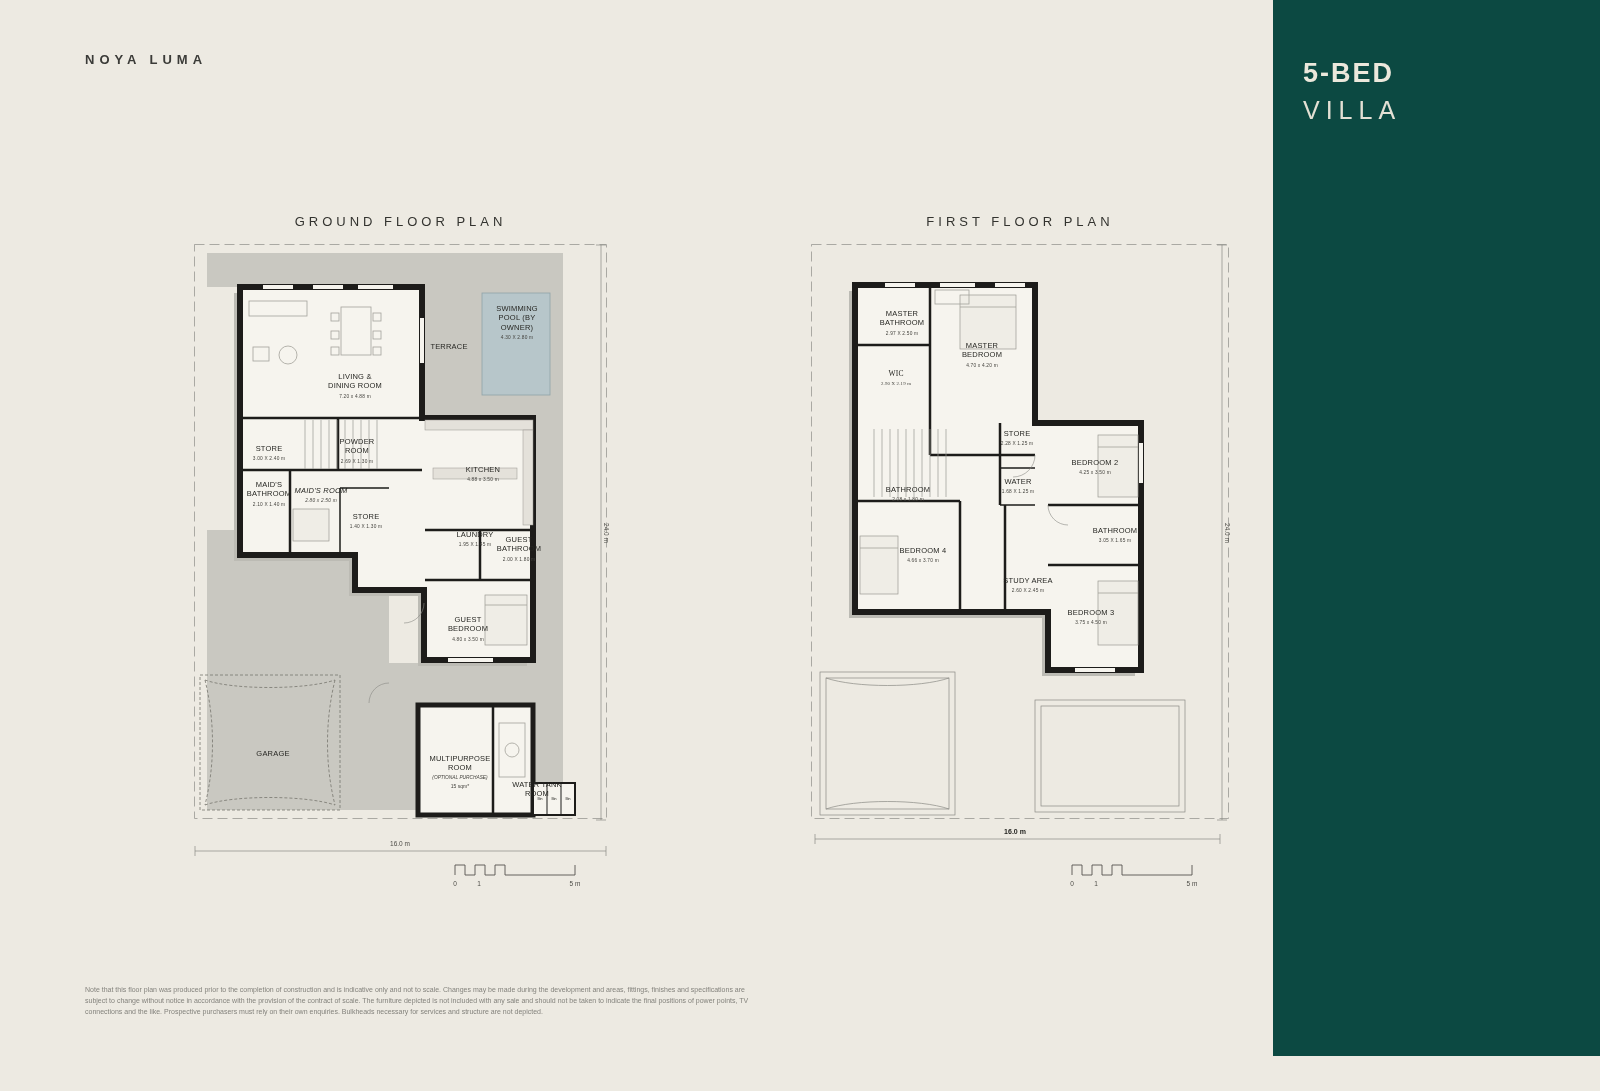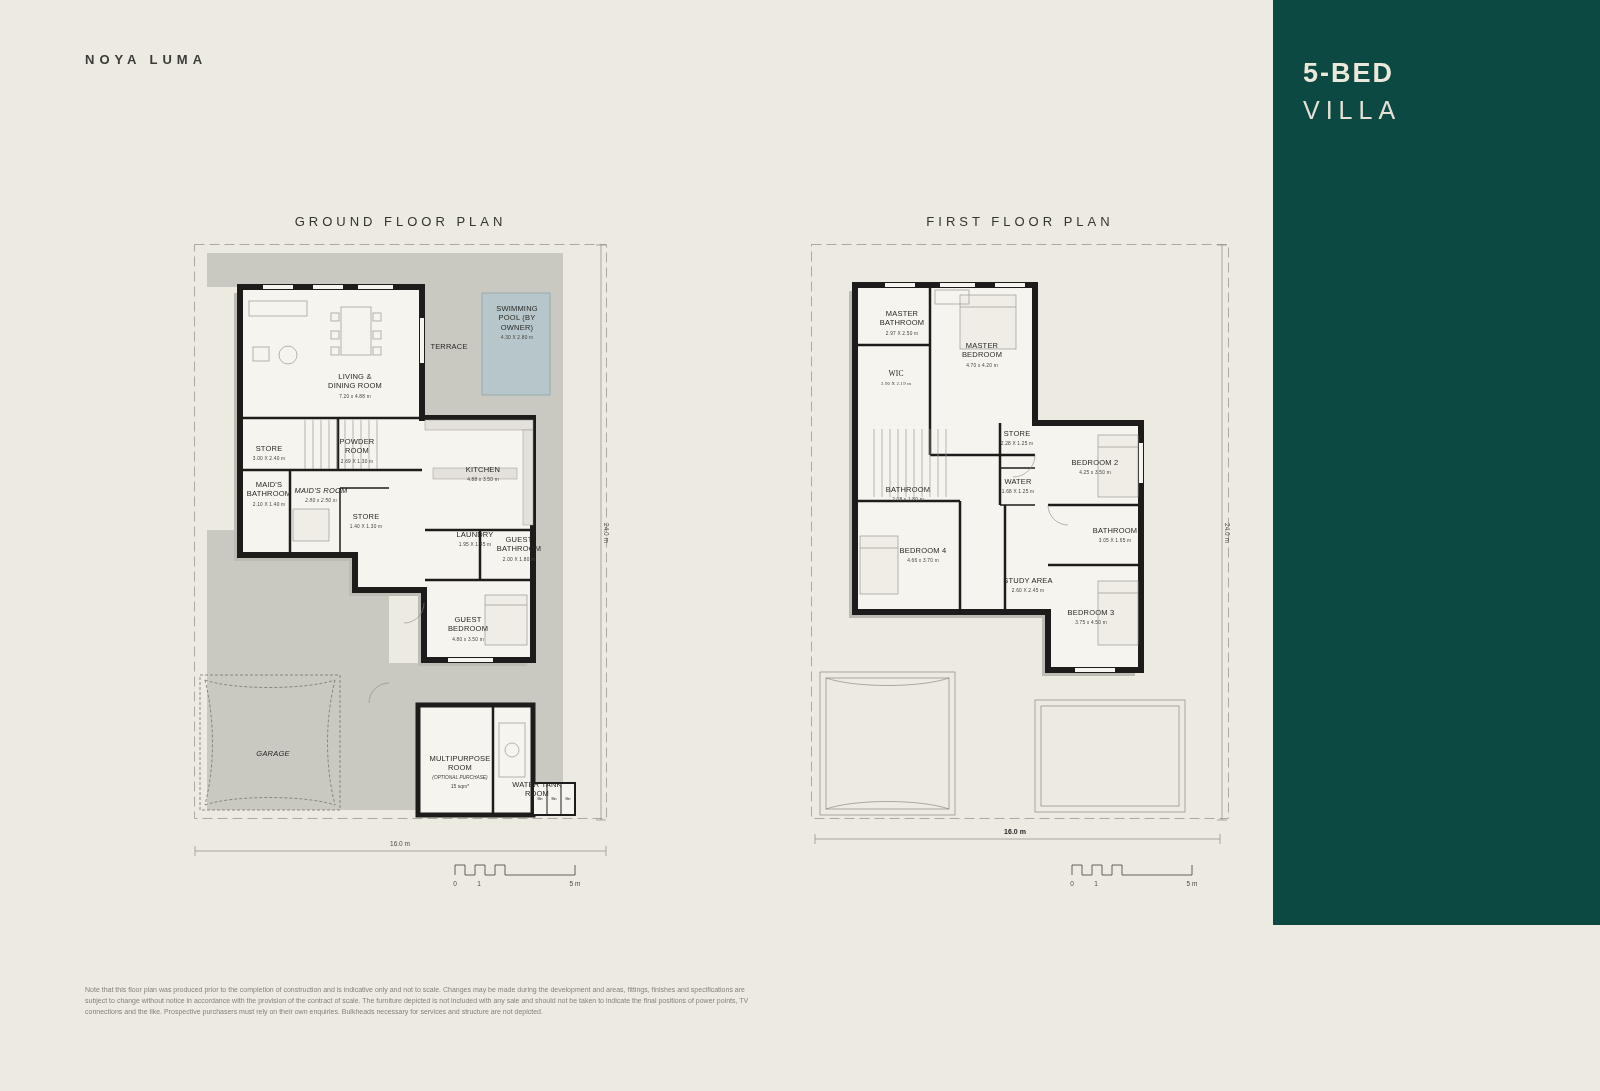--- a/index.html
+++ b/index.html
@@ -20,21 +20,21 @@
   .rl-name{font-size:7.5px;letter-spacing:.2px;color:#262622;white-space:pre-line;}
   .rl-dims{font-size:4.8px;margin-top:3px;color:#45443f;letter-spacing:.2px;}
   .rl-sub{font-size:4.8px;font-style:italic;margin-top:2px;color:#45443f;}
   .rl-note{font-size:5px;margin-top:2px;color:#45443f;}
   .rl-tiny .rl-name{font-size:3.6px;letter-spacing:0;}
   .dim-label{position:absolute;font-size:6.5px;color:#4d4c47;transform:translate(-50%,-50%);white-space:nowrap;}
   .dim-label.rot{transform:translate(-50%,-50%) rotate(90deg);}
   .dim-label.bold{font-weight:700;font-size:7px;color:#22221f;}
   .scale-label{position:absolute;font-size:6.5px;color:#4d4c47;transform:translateX(-50%);}
   
-  .sidebar{position:absolute;left:1273px;top:0;width:327px;height:925px;background:#0c4942;}
+  .sidebar{position:absolute;left:1273px;top:0;width:327px;height:1056px;background:#0c4942;}
   .sb-title{position:absolute;left:30px;top:58px;color:#ece8dc;}
   .sb-title .t1{font-size:27px;font-weight:700;letter-spacing:2px;}
   .sb-title .t2{font-size:25px;font-weight:300;letter-spacing:6px;margin-top:7px;color:#e4e0d4;}
   .sb-specs{position:absolute;left:30px;top:896px;width:212px;}
   .sb-rule{border:none;border-top:1px solid #52776f;margin:0;}
   .spec-row{padding:15px 0 16px;font-size:17px;letter-spacing:1.5px;color:#e9e5da;font-weight:300;white-space:nowrap;}
   .spec-row b{font-weight:700;letter-spacing:1.8px;}
   .sb-footnote{padding-top:13px;font-size:10.5px;line-height:1.5;color:#bfcdc6;width:205px;}
   
   .disclaimer{position:absolute;left:85px;top:984px;width:665px;font-size:7px;line-height:1.6;color:#84837d;}
@@ -210,21 +210,21 @@
         <div class="room-label" style="left: 326px; top: 306px;">
           <div class="rl-name">GUEST
 BATHROOM</div>
           <div class="rl-dims">2.00 X 1.80 m</div>
         </div>
         <div class="room-label" style="left: 275px; top: 386px;">
           <div class="rl-name">GUEST
 BEDROOM</div>
           <div class="rl-dims">4.80 x 3.50 m</div>
         </div>
-        <div class="room-label" style="left: 80px; top: 511px; font-style: italic;">
+        <div class="room-label" style="left: 80px; top: 511px;">
           <div class="rl-name">GARAGE</div>
         </div>
         <div class="room-label" style="left: 267px; top: 528px;">
           <div class="rl-name">MULTIPURPOSE
 ROOM</div>
           <div class="rl-sub">(OPTIONAL PURCHASE)</div>
           <div class="rl-note">15 sqm*</div>
         </div>
         <div class="room-label" style="left: 327px; top: 546px; padding-left: 34px;">
           <div class="rl-name">WATER TANK

